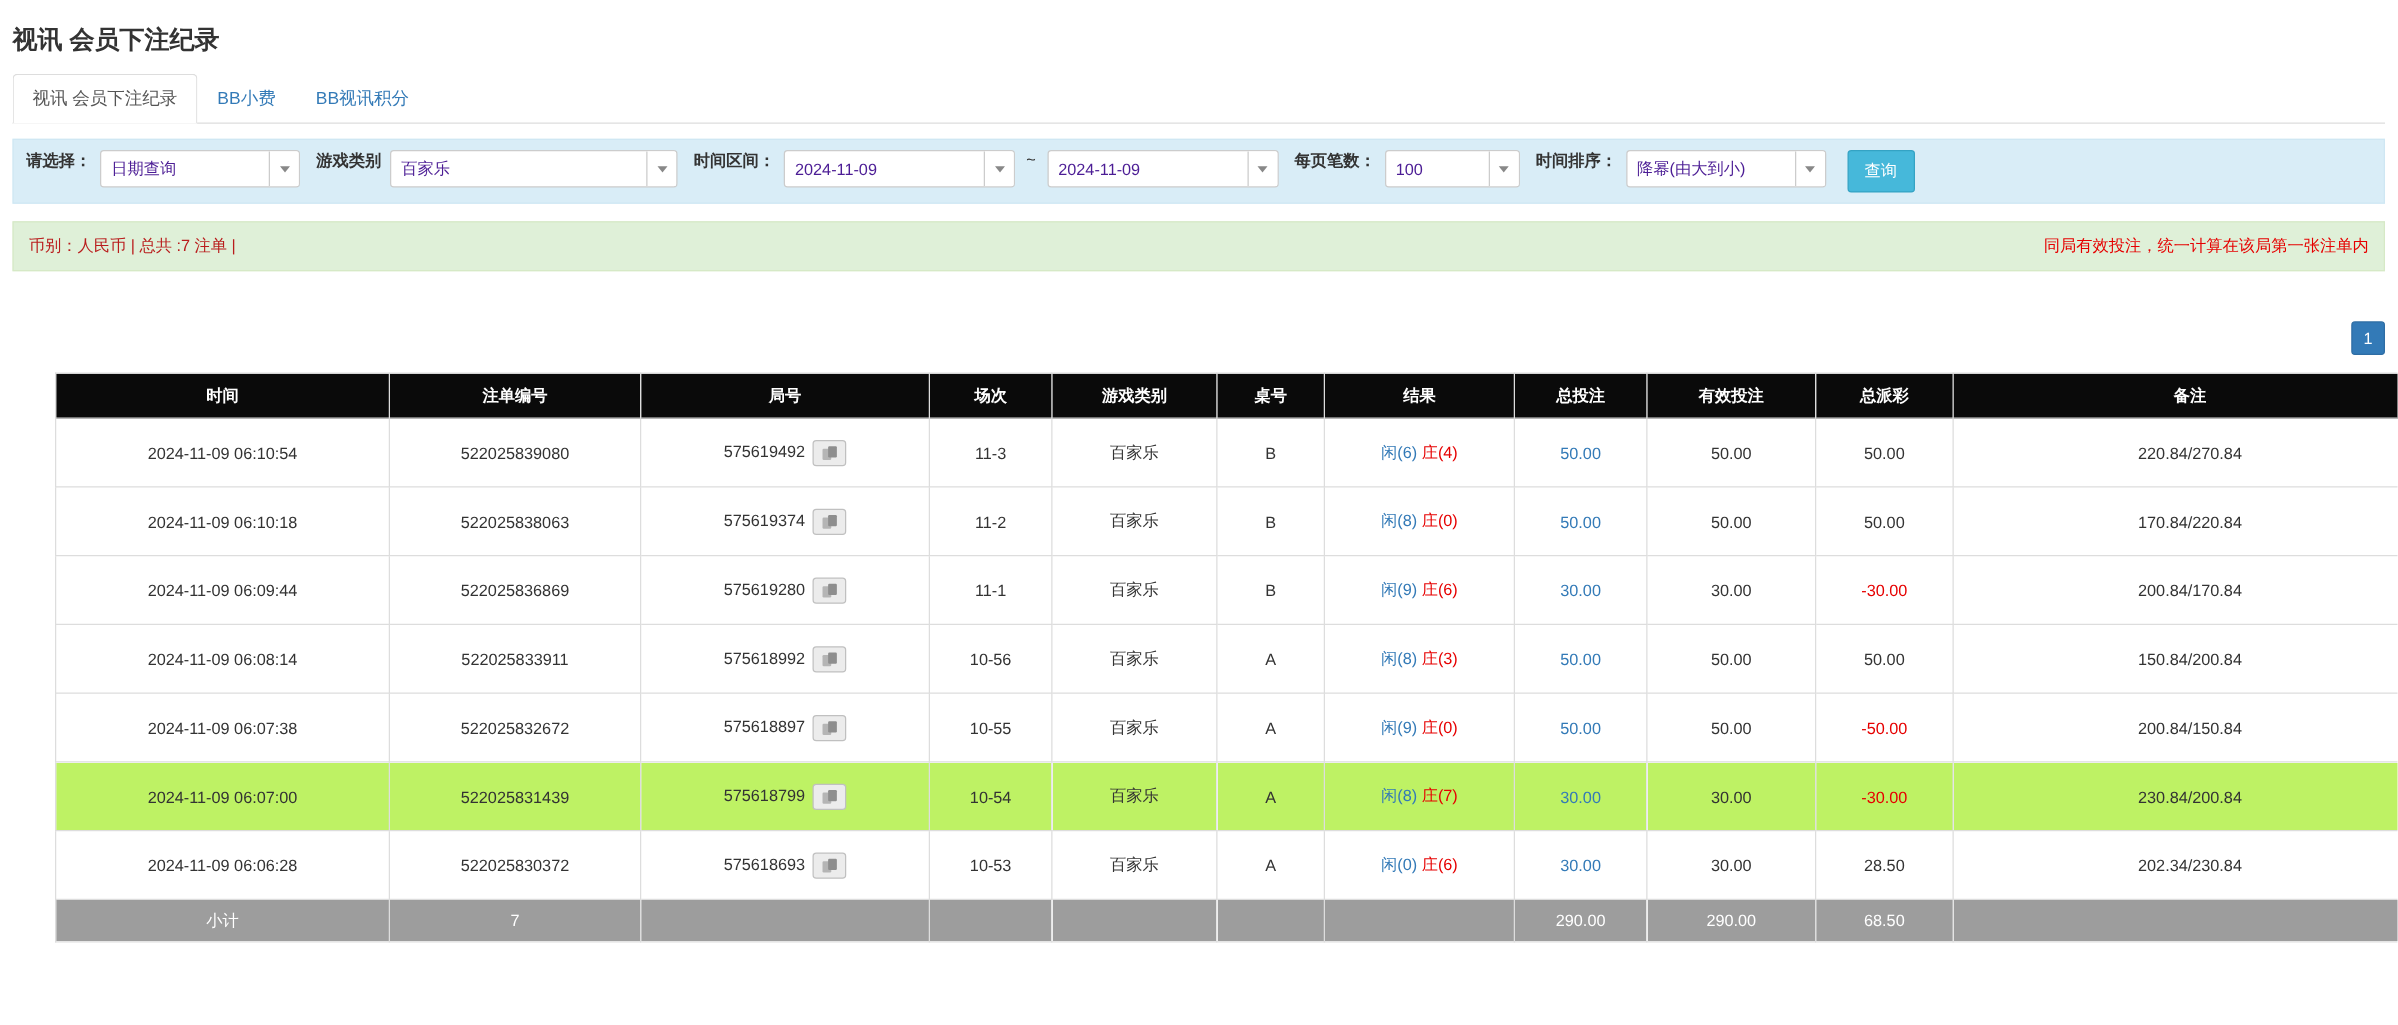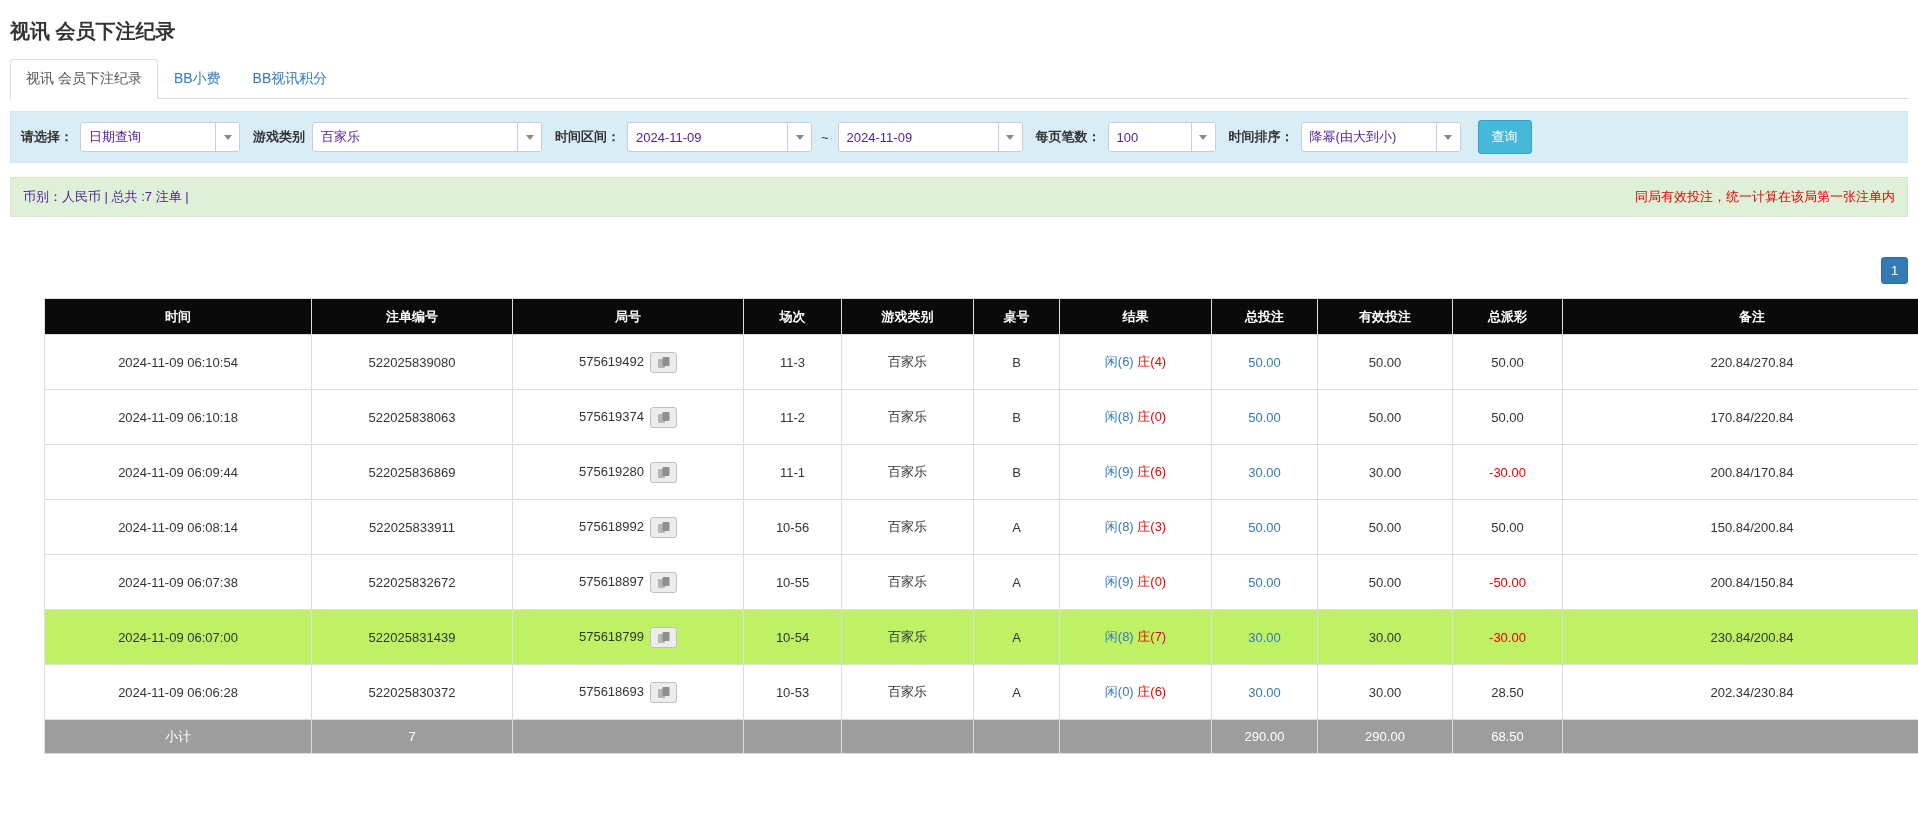--- a/index.html
+++ b/index.html
@@ -40,21 +40,21 @@
     background: #fff;
     border-color: #ddd #ddd #fff #ddd;
   }
   
   .filter-bar {
     margin-top: 12px;
     background: #d9edf7;
     border: 1px solid #cfe7f3;
     padding: 8px 10px;
     display: flex;
-    align-items: center;
+    align-items: flex-start;
     gap: 7px;
     font-size: 13px;
     white-space: nowrap;
   }
   .flabel { font-weight: bold; color: #333; margin-left: 6px; }
   .flabel:first-child { margin-left: 0; }
   .dd {
     background: #fff;
     border: 1px solid #ccc;
     border-radius: 3px;
@@ -97,21 +97,21 @@
   .summary-bar {
     margin-top: 14px;
     background: #dff0d8;
     border: 1px solid #d6e9c6;
     padding: 10px 12px;
     display: flex;
     justify-content: space-between;
     align-items: center;
     font-size: 13px;
   }
-  .summary-left { color: #4c1d95; }
+  .summary-left { color: #b91c1c; }
   .summary-right { color: #e60000; }
   
   .pagination {
     display: flex;
     justify-content: flex-end;
     margin: 40px 0 14px 0;
   }
   .page-btn {
     min-width: 27px;
     height: 27px;

